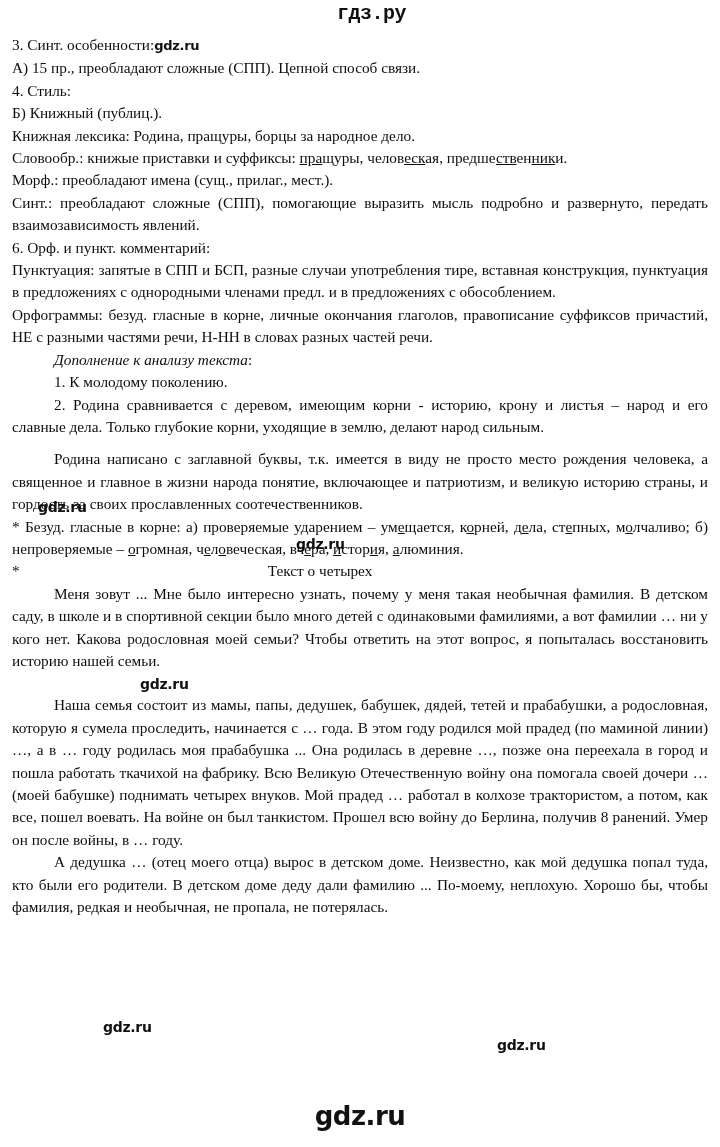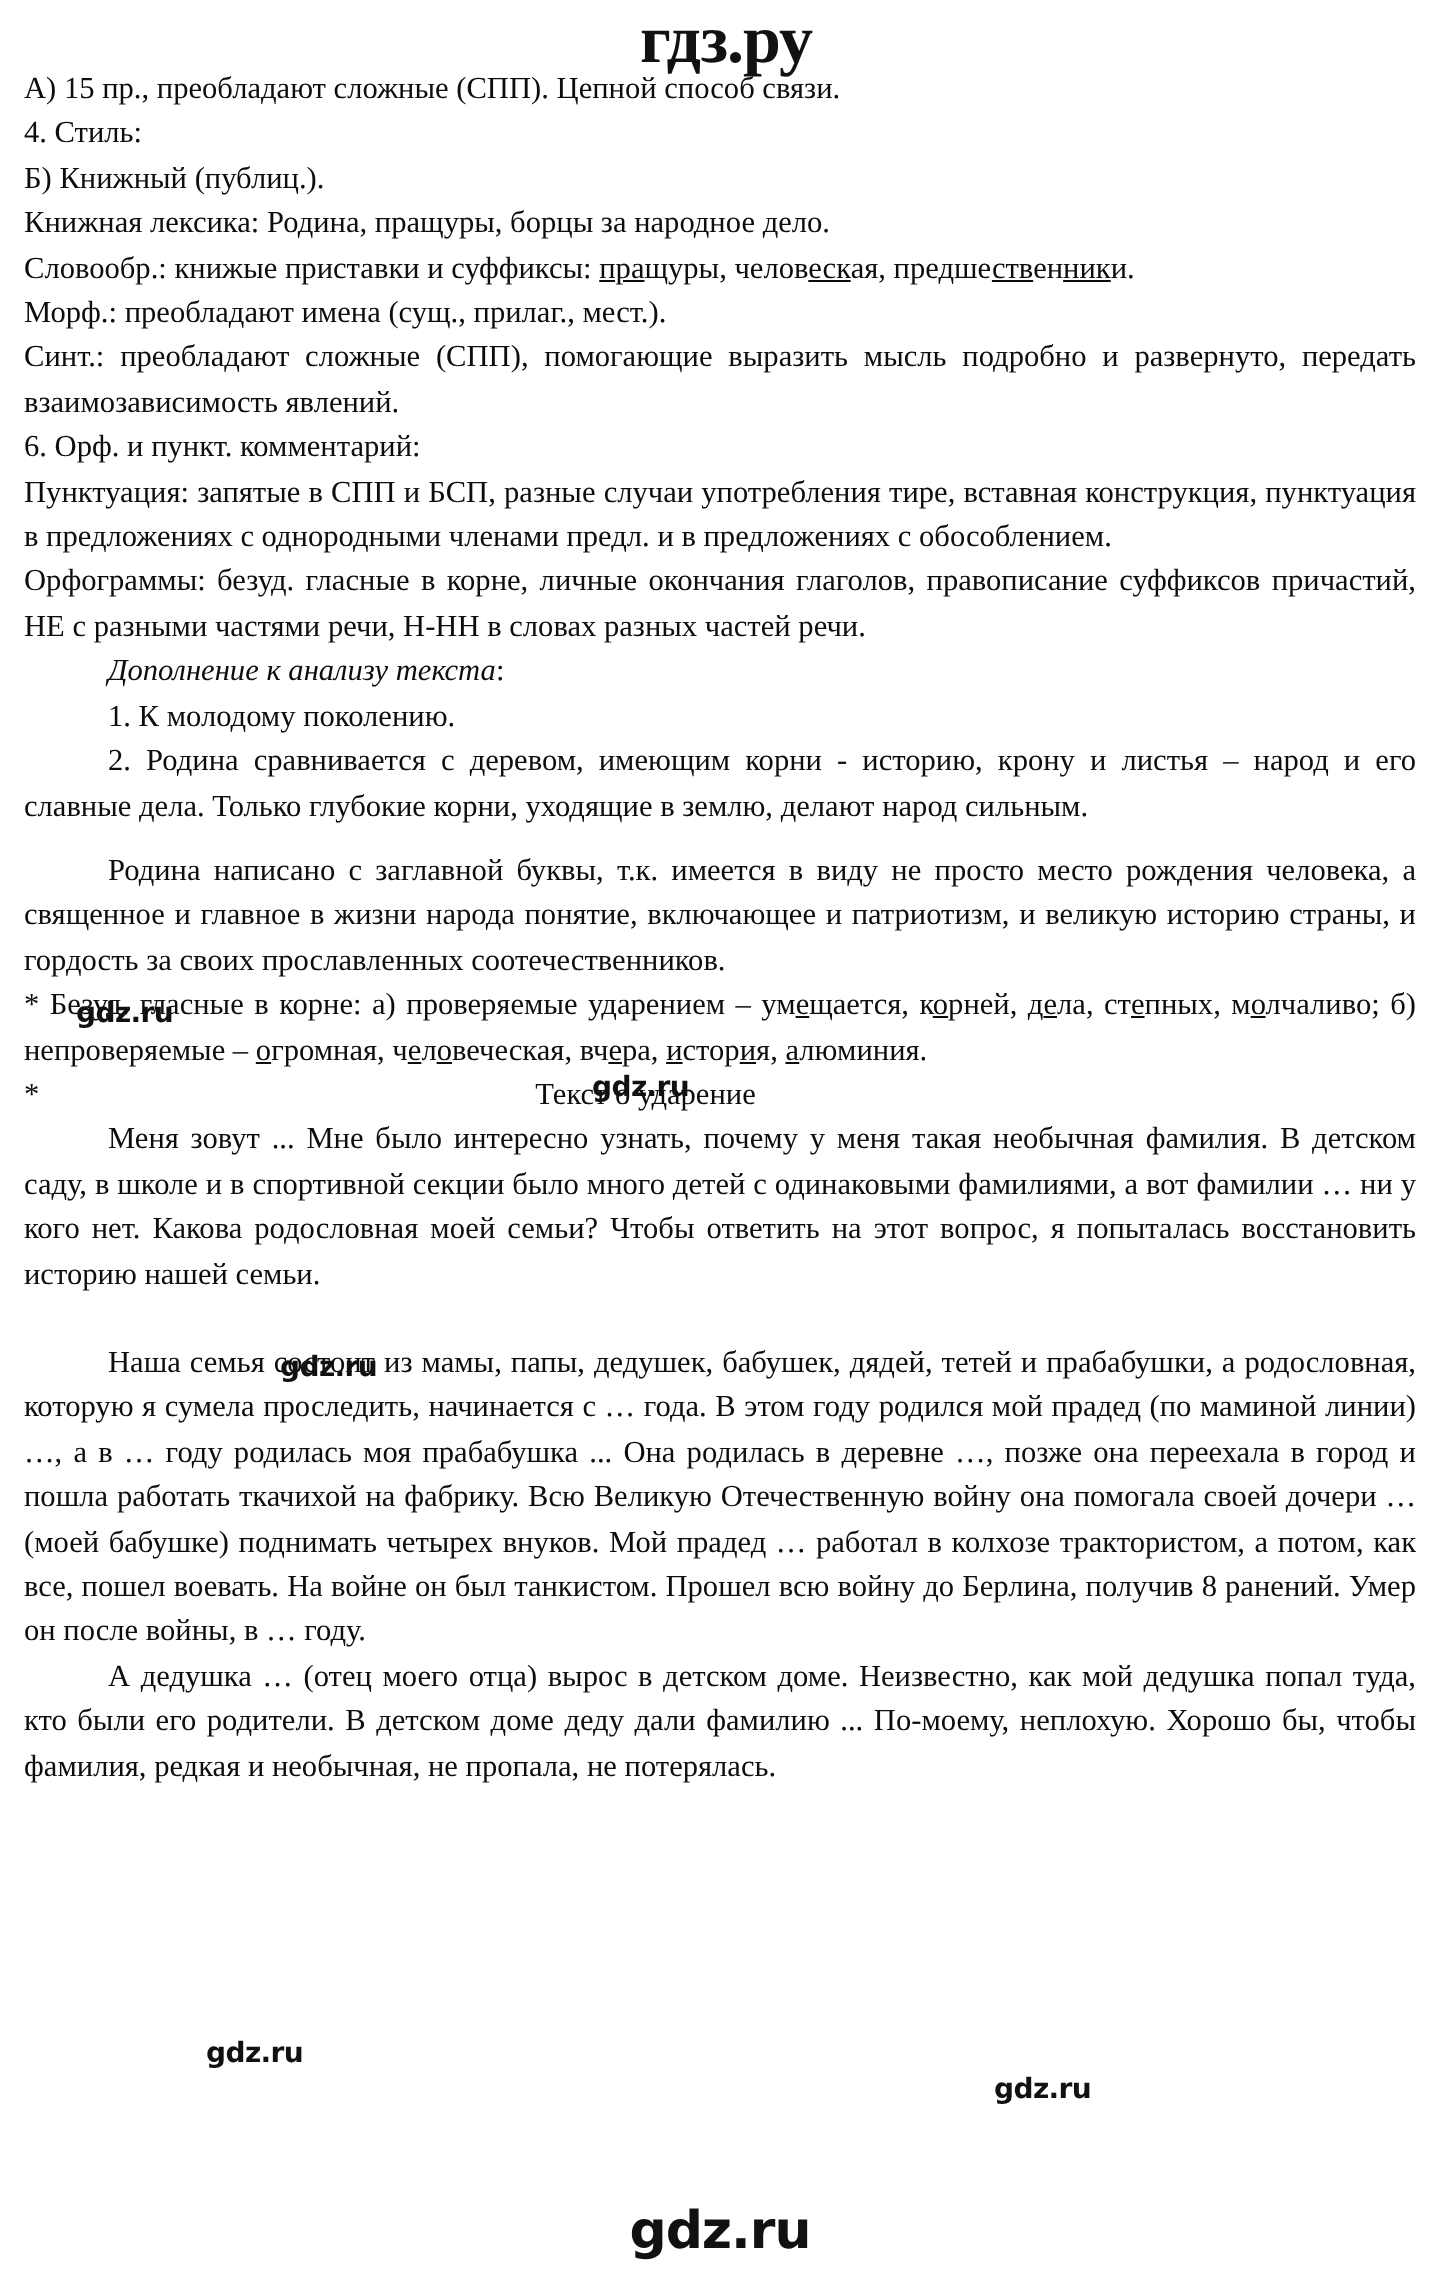--- a/index.html
+++ b/index.html
@@ -18,23 +18,23 @@
 
   
   .page-header {
     height: 34px;
     position: relative;
   }
   .brand-logo {
     position: absolute;
     top: 2px;
     right: 314px;
-    font-family: Liberation Serif, serif;
+    font-family: Liberation Mono, monospace;
     font-weight: bold;
-    font-size: 34px;
+    font-size: 20px;
     letter-spacing: -0.5px;
     color: #111111;
     white-space: nowrap;
   }
 
   
   .doc-body {
     padding: 0 12px 0 12px;
     position: relative;
   }
@@ -94,20 +94,21 @@
 </style>
 </head>
 <body>
 
 <div class="page-header">
   <div class="brand-logo">гдз.ру</div>
 </div>
 
 <div class="doc-body">
 
+  <p class="line nojust"><span>3. Синт. особенности:</span><span class="inline-mark">gdz.ru</span></p>
 
   <p class="line nojust">А) 15 пр., преобладают сложные (СПП). Цепной способ связи.</p>
 
 
   <p class="line nojust">4. Стиль:</p>
 
 
   <p class="line nojust">Б) Книжный (публиц.).</p>
 
 
@@ -131,21 +132,21 @@
 
   <p class="line indent">2. Родина сравнивается с деревом, имеющим корни - историю,  крону и листья – народ и его славные дела. Только глубокие корни, уходящие в землю, делают народ сильным.</p>
 
   <div class="smallgap"></div>
 
   <p class="line indent">Родина написано с заглавной буквы, т.к. имеется в виду не просто место рождения человека, а священное и главное в жизни народа понятие, включающее и патриотизм, и великую историю страны, и гордость за своих прославленных соотечественников.</p>
 
 
   <p class="line"><span>* Безуд. гласные в корне: а) проверяемые ударением – ум</span><u class="ul">е</u><span>щается, к</span><u class="ul">о</u><span>рней, д</span><u class="ul">е</u><span>ла, ст</span><u class="ul">е</u><span>пных, м</span><u class="ul">о</u><span>лчаливо; б) непроверяемые – </span><u class="ul">о</u><span>громная, ч</span><u class="ul">е</u><span>л</span><u class="ul">о</u><span>веческая, вч</span><u class="ul">е</u><span>ра, </span><u class="ul">и</u><span>стор</span><u class="ul">и</u><span>я, </span><u class="ul">а</u><span>люминия.</span></p>
 
-  <p class="line nojust"><span>*</span><span style="display:inline-block;width:248px"></span><span>Текст о ударение</span></p>
+  <p class="line nojust"><span>*</span><span style="display:inline-block;width:248px"></span><span>Текст о четырех</span></p>
 
   <p class="line indent">Меня зовут ... Мне было интересно узнать, почему у меня такая необычная фамилия. В детском саду, в школе и в спортивной секции было много детей с одинаковыми фамилиями, а вот фамилии …   ни у кого нет. Какова родословная моей семьи? Чтобы ответить на этот вопрос, я попыталась восстановить историю нашей семьи.</p>
 
   <div class="blankline"></div>
 
   <p class="line indent">Наша семья состоит из мамы, папы, дедушек, бабушек, дядей, тетей и прабабушки, а родословная, которую я сумела проследить, начинается с … года. В этом году родился мой прадед (по маминой линии) …, а в … году родилась моя прабабушка ... Она родилась в деревне …, позже она переехала в город и пошла работать ткачихой на фабрику. Всю Великую Отечественную войну она помогала своей дочери … (моей бабушке) поднимать четырех внуков. Мой прадед … работал в колхозе трактористом, а потом, как все, пошел воевать. На войне он был танкистом. Прошел всю войну до Берлина, получив 8 ранений. Умер он после войны, в … году.</p>
 
   <p class="line indent">А дедушка … (отец моего отца) вырос в детском доме. Неизвестно, как мой дедушка попал туда, кто были его родители. В детском доме деду дали фамилию ... По-моему, неплохую. Хорошо бы, чтобы фамилия, редкая и необычная, не пропала, не потерялась.</p>
 
 

